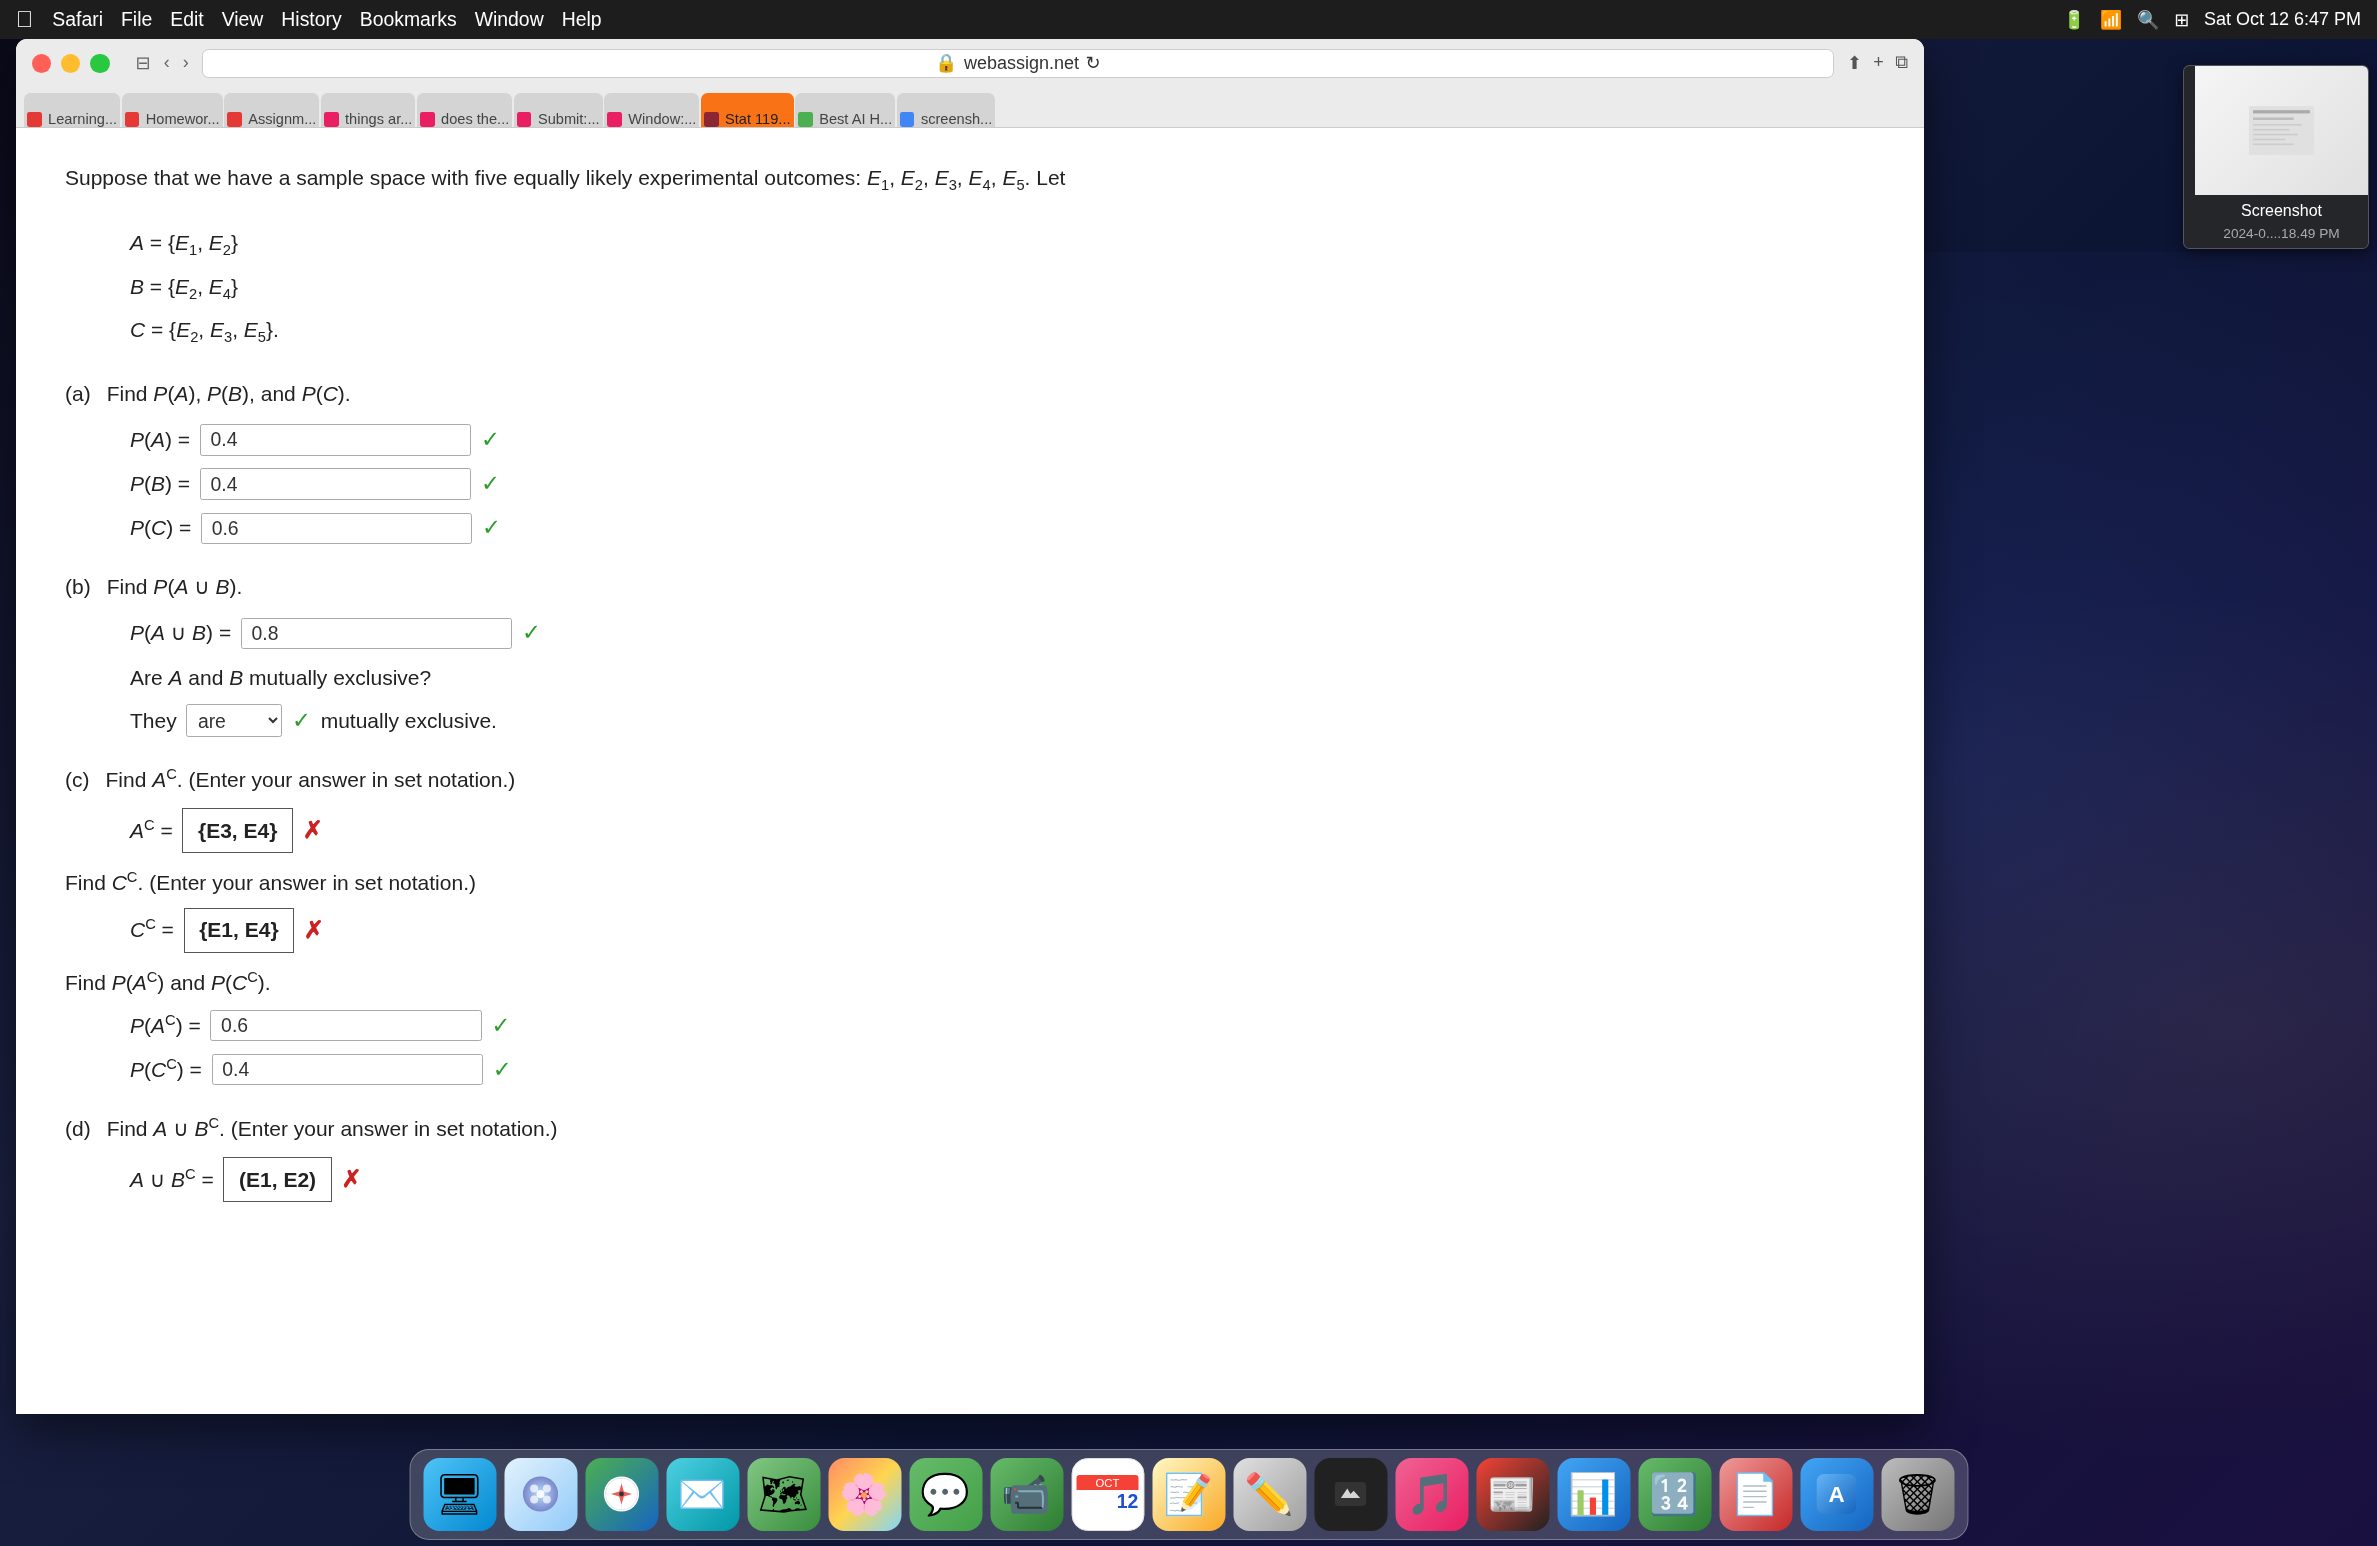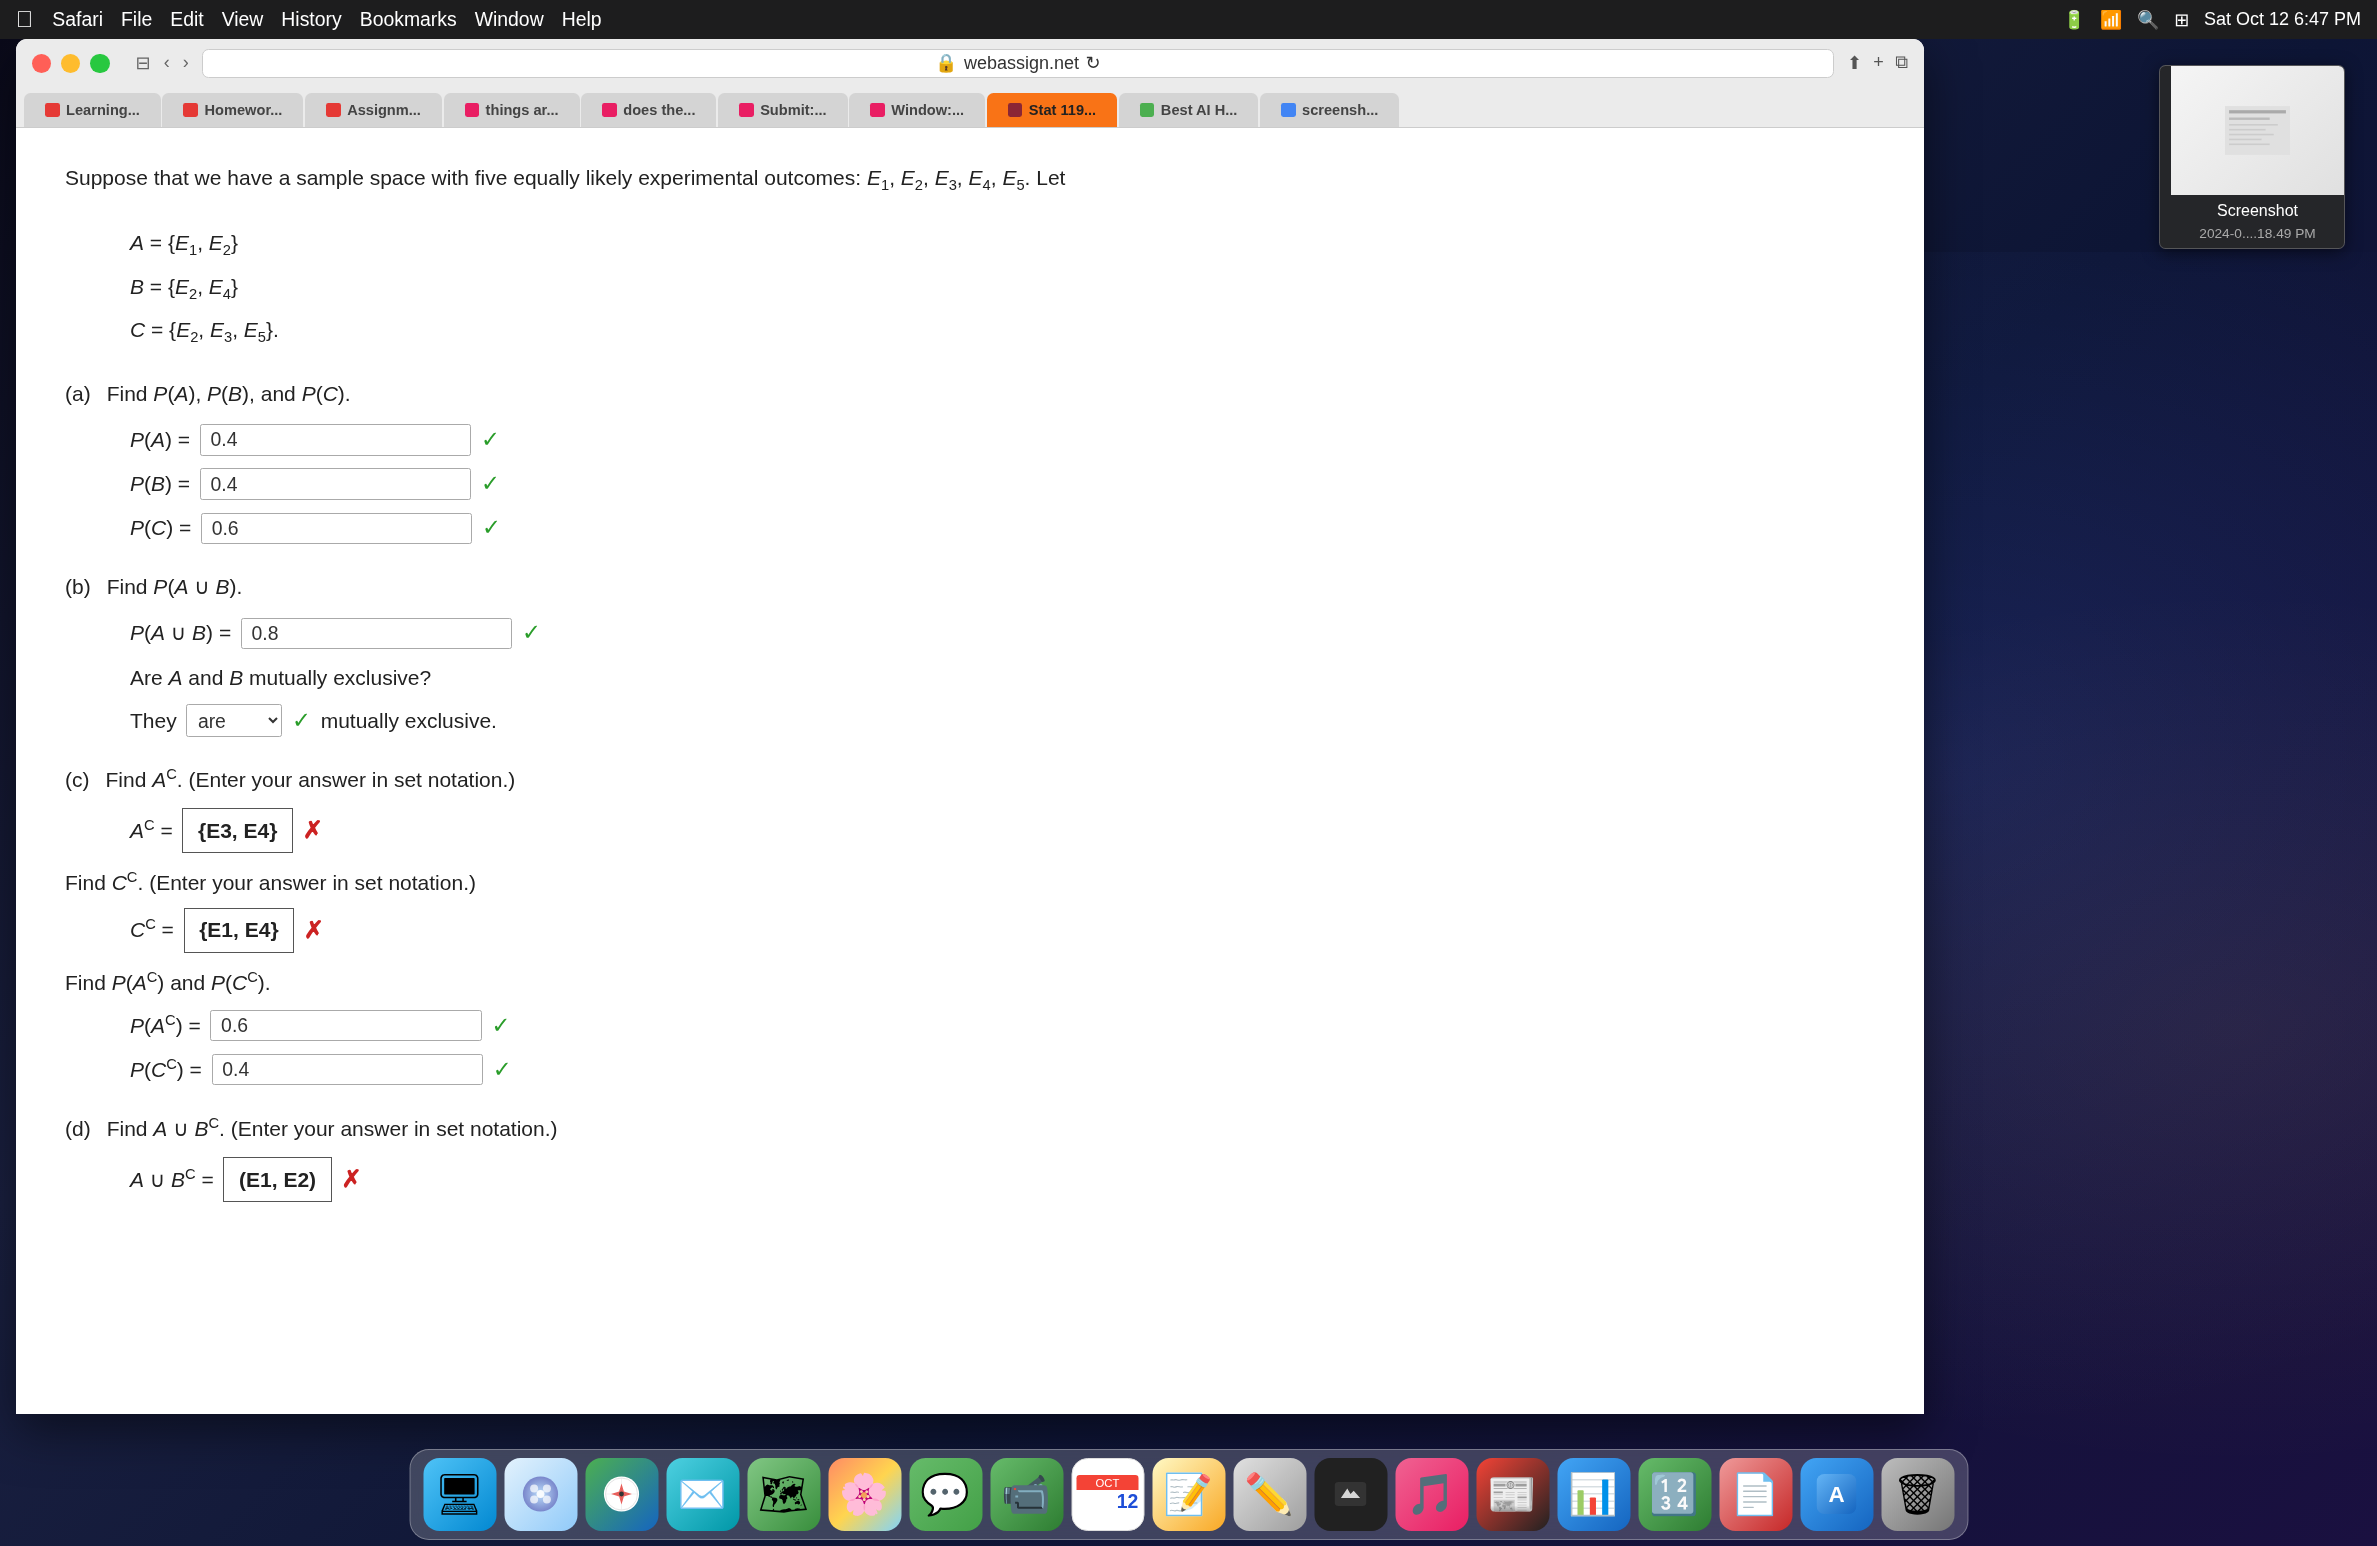--- a/index.html
+++ b/index.html
@@ -107,32 +107,31 @@
     .browser-tabs {
       height: 40px;
       display: flex;
       align-items: flex-end;
       padding: 0 8px;
       gap: 1.6px;
       overflow: hidden;
     }
     .browser-tab {
       height: 34px;
-      padding: 0 21px;
+      padding: 0 3px;
       background: #d4d4d4;
       border-radius: 6.5px 6.5px 0 0;
       display: flex;
-      align-items: center;
+      align-items: flex-end;
       font-size: 14.6px;
       color: #444;
       white-space: nowrap;
       gap: 6.5px;
       max-width: 162px;
       overflow: hidden;
-      font-weight: bold;
     }
     .browser-tab.active {
       background: #f97316;
       color: #222;
     }
     .tab-favicon {
       width: 14.6px; height: 14.6px;
       border-radius: 2.4px;
       flex-shrink: 0;
     }
@@ -226,21 +225,21 @@
       color: #333;
     }
 
     sup { font-size: 0.7em; }
     sub { font-size: 0.7em; }
 
     
     .screenshot-thumb {
       position: absolute;
       top: 65px;
-      right: 32px;
+      right: 8px;
       width: 186px;
       background: rgba(40,40,40,0.9);
       border: 1.6px solid rgba(200,200,200,0.3);
       border-radius: 6.5px;
       overflow: hidden;
       box-shadow: 0 3.2px 16px rgba(0,0,0,0.5);
       padding-left: 11px;
     }
     .screenshot-thumb-inner {
       width: 100%;

